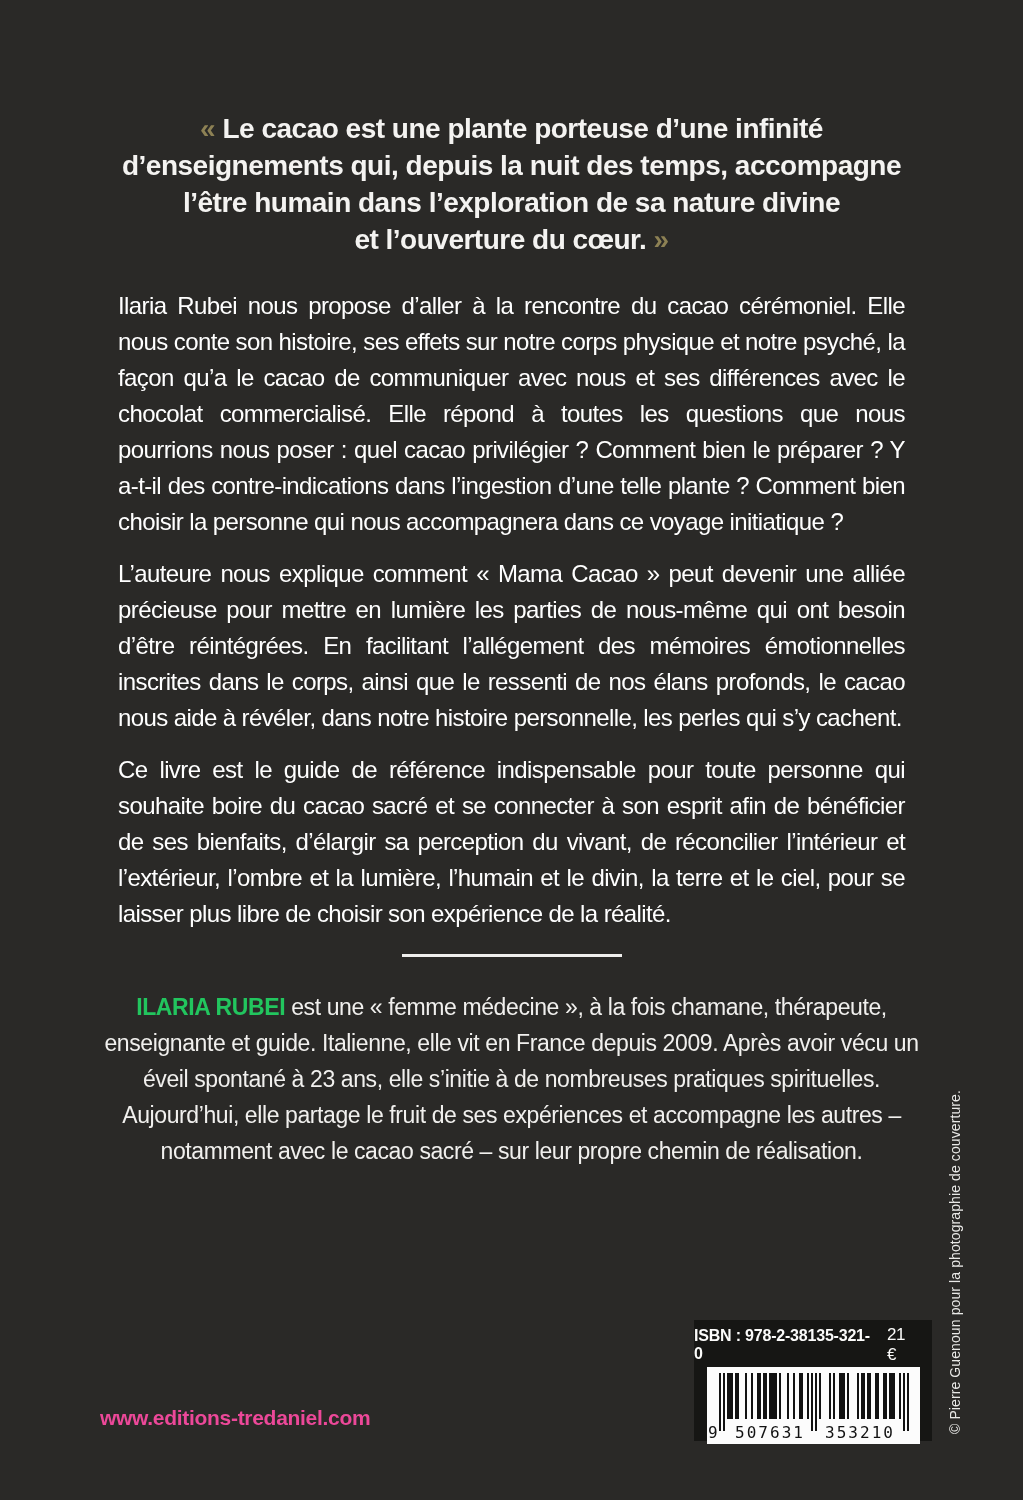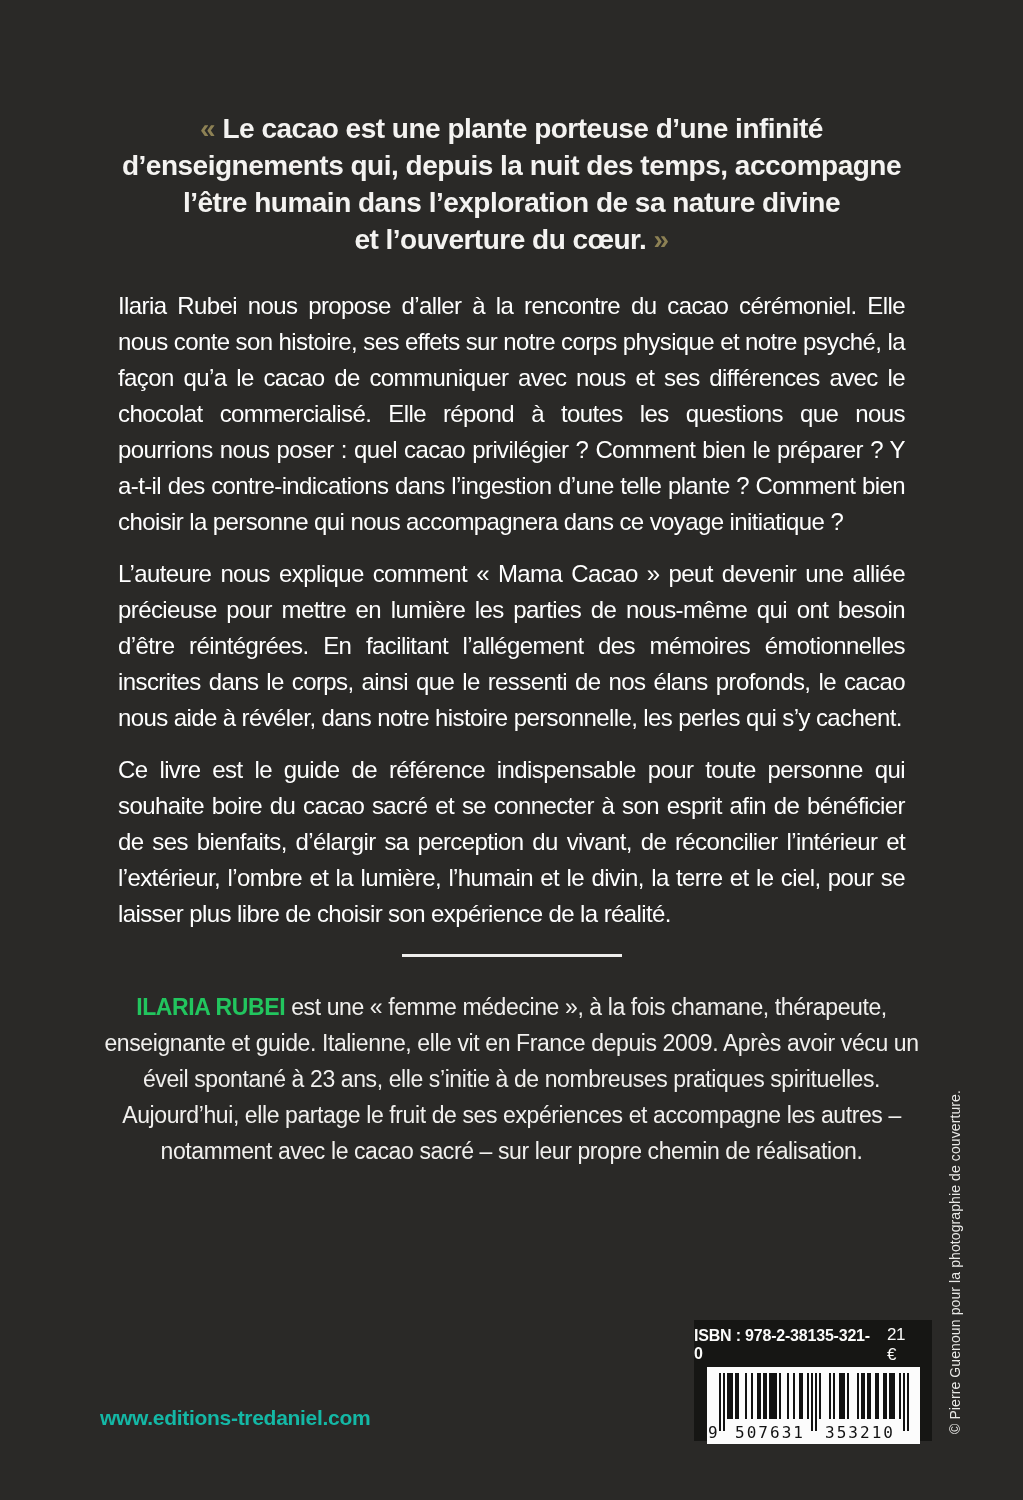--- a/index.html
+++ b/index.html
@@ -57,21 +57,21 @@
     line-height: 36px;
     letter-spacing: -0.4px;
   }
   .author { color: #22c55e; font-weight: bold; }
 
   
   .url {
     position: absolute;
     left: 100px;
     top: 1406px;
-    color: #14b8a6;
+    color: #ec4899;
     font-size: 21px;
     font-weight: 600;
     letter-spacing: -0.3px;
   }
 
   .isbn-strip {
     position: absolute;
     left: 694px;
     top: 1320px;
     width: 238px;

